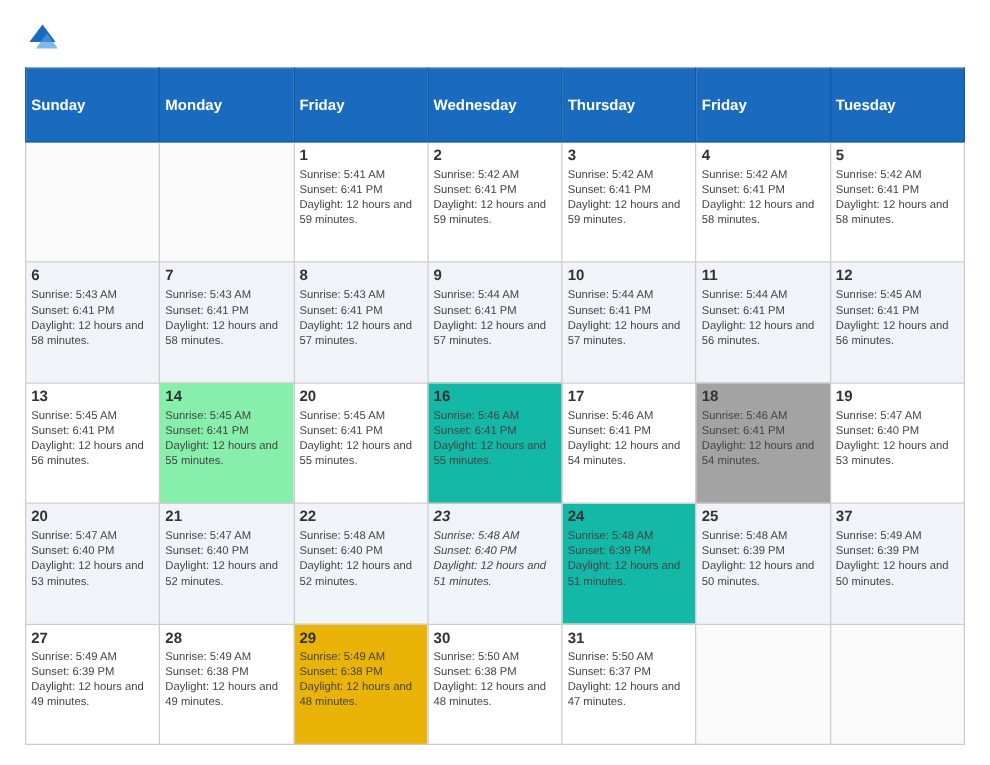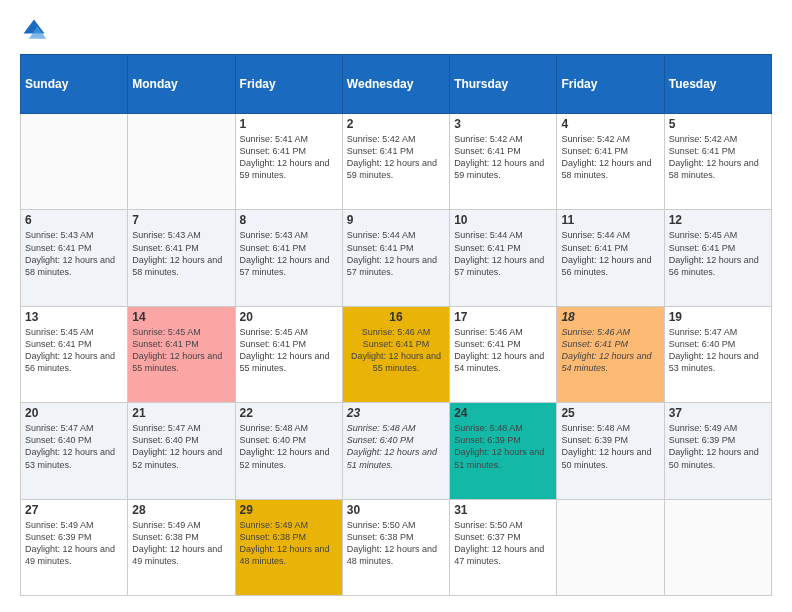--- a/index.html
+++ b/index.html
@@ -182,37 +182,37 @@
           <td style="background-color: rgb(240, 244, 248);">
             <span class="day-num">12</span>
             <div class="day-detail">Sunrise: 5:45 AM<br>Sunset: 6:41 PM<br>Daylight: 12 hours and 56 minutes.</div>
           </td>
         </tr>
         <tr>
           <td style="background-color: rgb(255, 255, 255);">
             <span class="day-num">13</span>
             <div class="day-detail">Sunrise: 5:45 AM<br>Sunset: 6:41 PM<br>Daylight: 12 hours and 56 minutes.</div>
           </td>
-          <td style="background-color: #fca5a5;">
+          <td style="background-color: #86efac;">
             <span class="day-num">14</span>
             <div class="day-detail">Sunrise: 5:45 AM<br>Sunset: 6:41 PM<br>Daylight: 12 hours and 55 minutes.</div>
           </td>
           <td style="background-color: rgb(255, 255, 255);">
             <span class="day-num">20</span>
             <div class="day-detail">Sunrise: 5:45 AM<br>Sunset: 6:41 PM<br>Daylight: 12 hours and 55 minutes.</div>
           </td>
-          <td style="background-color: #eab308; text-align: center;">
+          <td style="background-color: #14b8a6;">
             <span class="day-num">16</span>
             <div class="day-detail">Sunrise: 5:46 AM<br>Sunset: 6:41 PM<br>Daylight: 12 hours and 55 minutes.</div>
           </td>
           <td style="background-color: rgb(255, 255, 255);">
             <span class="day-num">17</span>
             <div class="day-detail">Sunrise: 5:46 AM<br>Sunset: 6:41 PM<br>Daylight: 12 hours and 54 minutes.</div>
           </td>
-          <td style="background-color: #fdba74; font-style: italic;">
+          <td style="background-color: #a3a3a3;">
             <span class="day-num">18</span>
             <div class="day-detail">Sunrise: 5:46 AM<br>Sunset: 6:41 PM<br>Daylight: 12 hours and 54 minutes.</div>
           </td>
           <td style="background-color: rgb(255, 255, 255);">
             <span class="day-num">19</span>
             <div class="day-detail">Sunrise: 5:47 AM<br>Sunset: 6:40 PM<br>Daylight: 12 hours and 53 minutes.</div>
           </td>
         </tr>
         <tr>
           <td style="background-color: rgb(240, 244, 248);">

